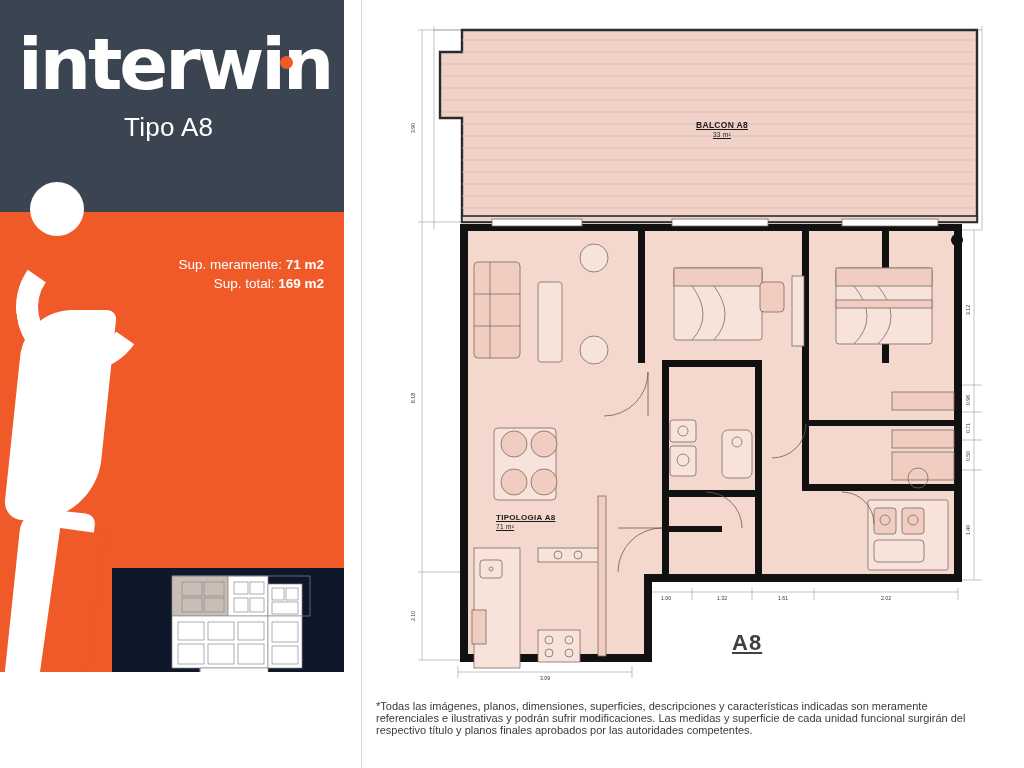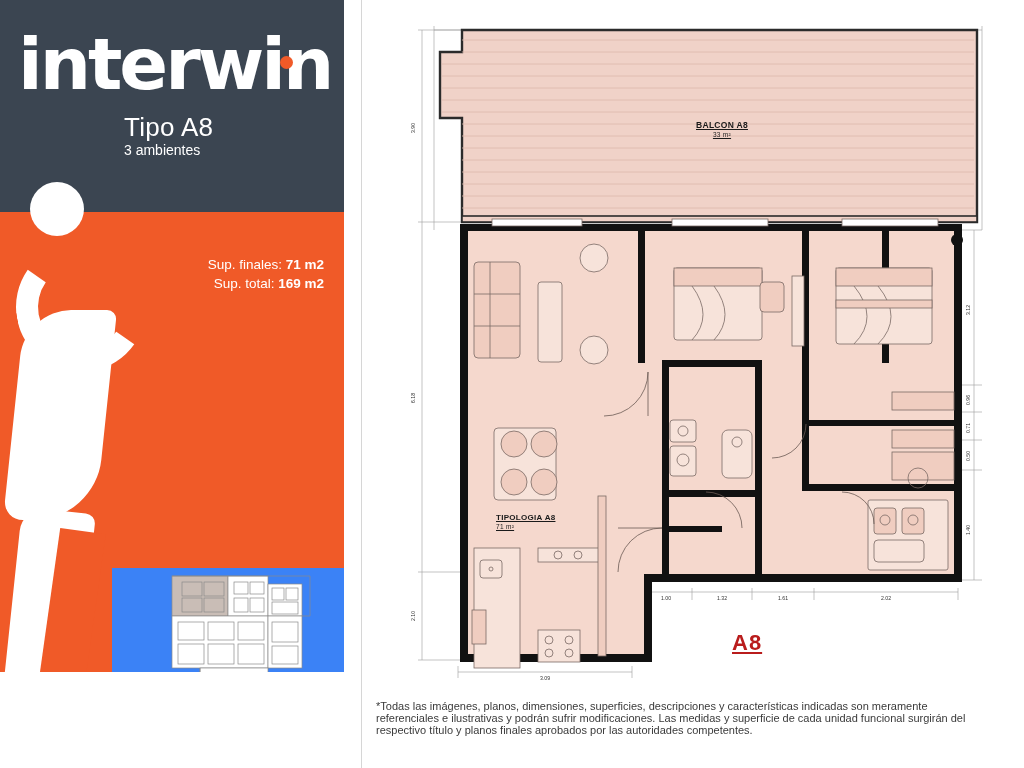--- a/index.html
+++ b/index.html
@@ -1,20 +1,20 @@
 <!DOCTYPE html>
 <html><head>
 <meta charset="utf-8">
 <style>
   html,body{margin:0;padding:0;}
   body{width:1024px;height:768px;background:#ffffff;font-family:"Liberation Sans",sans-serif;overflow:hidden;}
   .page{position:relative;width:1024px;height:768px;background:#fff;}
 
   
-  .left{position:absolute;left:0;top:0;width:344px;height:672px;background:#3b82f6;overflow:hidden;}
+  .left{position:absolute;left:0;top:0;width:344px;height:672px;background:#0f172a;overflow:hidden;}
   .left-dark{position:absolute;left:0;top:0;width:344px;height:212px;background:#3b4551;}
   .logo{position:absolute;left:18px;top:28px;width:320px;height:78px;}
   .logo-text{font-family:"DejaVu Sans",sans-serif;font-weight:bold;font-size:72px;color:#ffffff;letter-spacing:-3px;line-height:72px;}
   .logo-dot{position:absolute;width:13px;height:13px;border-radius:50%;background:#f05a28;left:262px;top:28px;}
 
   .orange-block{position:absolute;left:0;top:138px;width:112px;height:430px;background:#f05a28;}
   .orange-block2{position:absolute;left:112px;top:212px;width:232px;height:356px;background:#f05a28;}
   .orange-foot{position:absolute;left:0;top:568px;width:112px;height:200px;background:#f05a28;}
 
   .figure{position:absolute;left:0;top:160px;width:120px;height:560px;}
@@ -39,21 +39,21 @@
   .vdiv{position:absolute;left:361px;top:0;width:1px;height:768px;background:#d6d6d6;}
 
   
   .right{position:absolute;left:362px;top:0;width:662px;height:768px;background:#ffffff;}
   .plan-wrap{position:absolute;left:0;top:0;width:662px;height:768px;}
   .plan-label{position:absolute;font-family:"Liberation Sans",sans-serif;text-decoration:underline;}
   .lbl-balcon{left:300px;top:120px;width:120px;text-align:center;font-size:8.5px;font-weight:bold;color:#1a1a1a;letter-spacing:.3px;}
   .lbl-balcon small{display:block;font-weight:normal;font-size:6.5px;margin-top:1px;}
   .lbl-tipo{left:134px;top:513px;width:130px;text-align:left;font-size:8px;font-weight:bold;color:#1a1a1a;letter-spacing:.3px;}
   .lbl-tipo small{display:block;font-weight:normal;font-size:6.5px;margin-top:1px;}
-  .lbl-a8{left:370px;top:630px;font-size:22px;font-weight:bold;color:#b91c1c;letter-spacing:1px;}
+  .lbl-a8{left:370px;top:630px;font-size:22px;font-weight:bold;color:#404040;letter-spacing:1px;}
 
   .disclaimer{position:absolute;left:14px;top:700px;width:612px;font-size:11px;line-height:12px;color:#3a3a3a;}
 </style>
 </head>
 <body>
 
 <div class="page">
 
   <div class="left">
     <div class="orange-block"></div>
@@ -69,26 +69,25 @@
       <div class="fig-cut"></div>
     </div>
 
     <div class="logo">
       <div class="logo-text">interwin</div>
       <div class="logo-dot"></div>
     </div>
 
     <div class="title-box">
       <div class="t-tipo">Tipo A8</div>
-      <div class="t-amb">3 ambientes</div>
     </div>
 
     <div class="sup-box">
       <div>
-        <span>Sup. finales:</span>
+        <span>Sup. meramente:</span>
         <b>71 m2</b>
       </div>
       <div>
         <span>Sup. total:</span>
         <b>169 m2</b>
       </div>
     </div>
 
     <div class="mini-plan">
       <svg width="160" height="150" viewBox="0 0 160 150">

